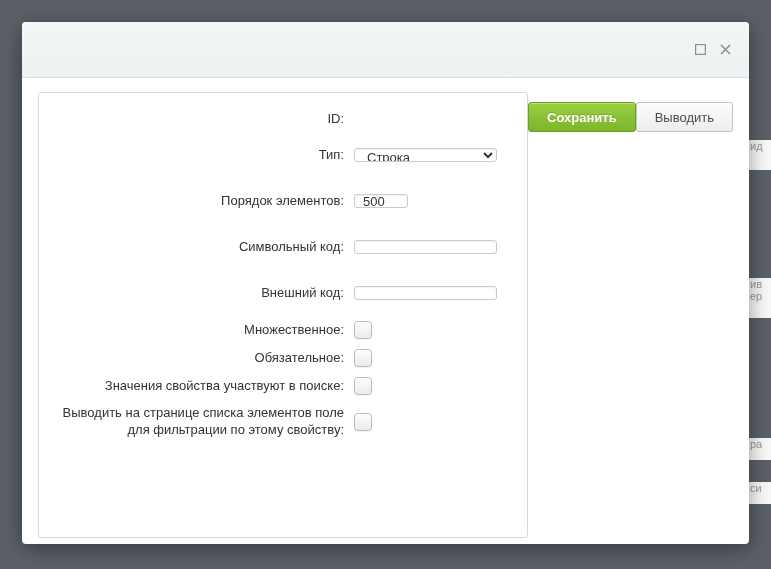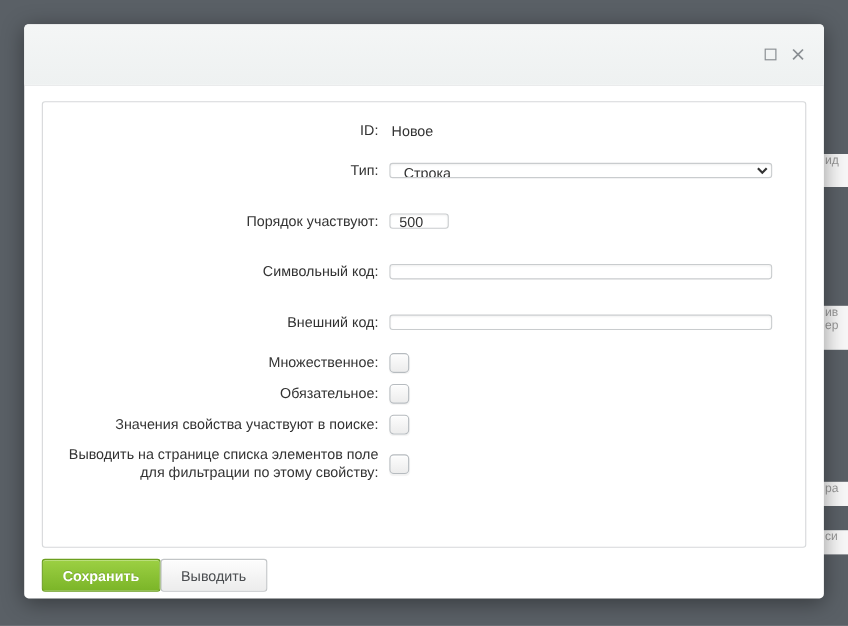--- a/index.html
+++ b/index.html
@@ -42,21 +42,20 @@
     color: #8a8f93;
     display: flex;
     align-items: center;
     justify-content: center;
   }
   .ticon svg { width: 11px; height: 11px; }
   .body {
     flex: 1;
     padding: 14px 16px 6px 16px;
     display: flex;
-    flex-direction: column;
     min-height: 0;
   }
   .scrollwrap {
     flex: 1;
     border: 1px solid #d6d8da;
     border-radius: 3px;
     position: relative;
     overflow: hidden;
   }
   .form {
@@ -187,37 +186,34 @@
         </svg>
     </div>
   </div>
 
   <div class="body">
     <div class="scrollwrap">
       <div class="form">
 
         <div class="row">
           <div class="lbl">ID:</div>
-          <div class="val">
-              <span class="static-text">Новое</span>
-            </div>
         </div>
 
         <div class="row tall">
           <div class="lbl">Тип:</div>
           <div class="val">
             <select class="ctrl">
               <option>Строка</option>
             </select>
           </div>
         </div>
 
 
         <div class="row tall">
-          <div class="lbl">Порядок участвуют:</div>
+          <div class="lbl">Порядок элементов:</div>
           <div class="val">
               <input type="text" class="ctrl-num" value="500" style="">
             </div>
         </div>
 
 
         <div class="row tall">
           <div class="lbl">Символьный код:</div>
           <div class="val">
               <input type="text" class="ctrl-text" value="" style="">

